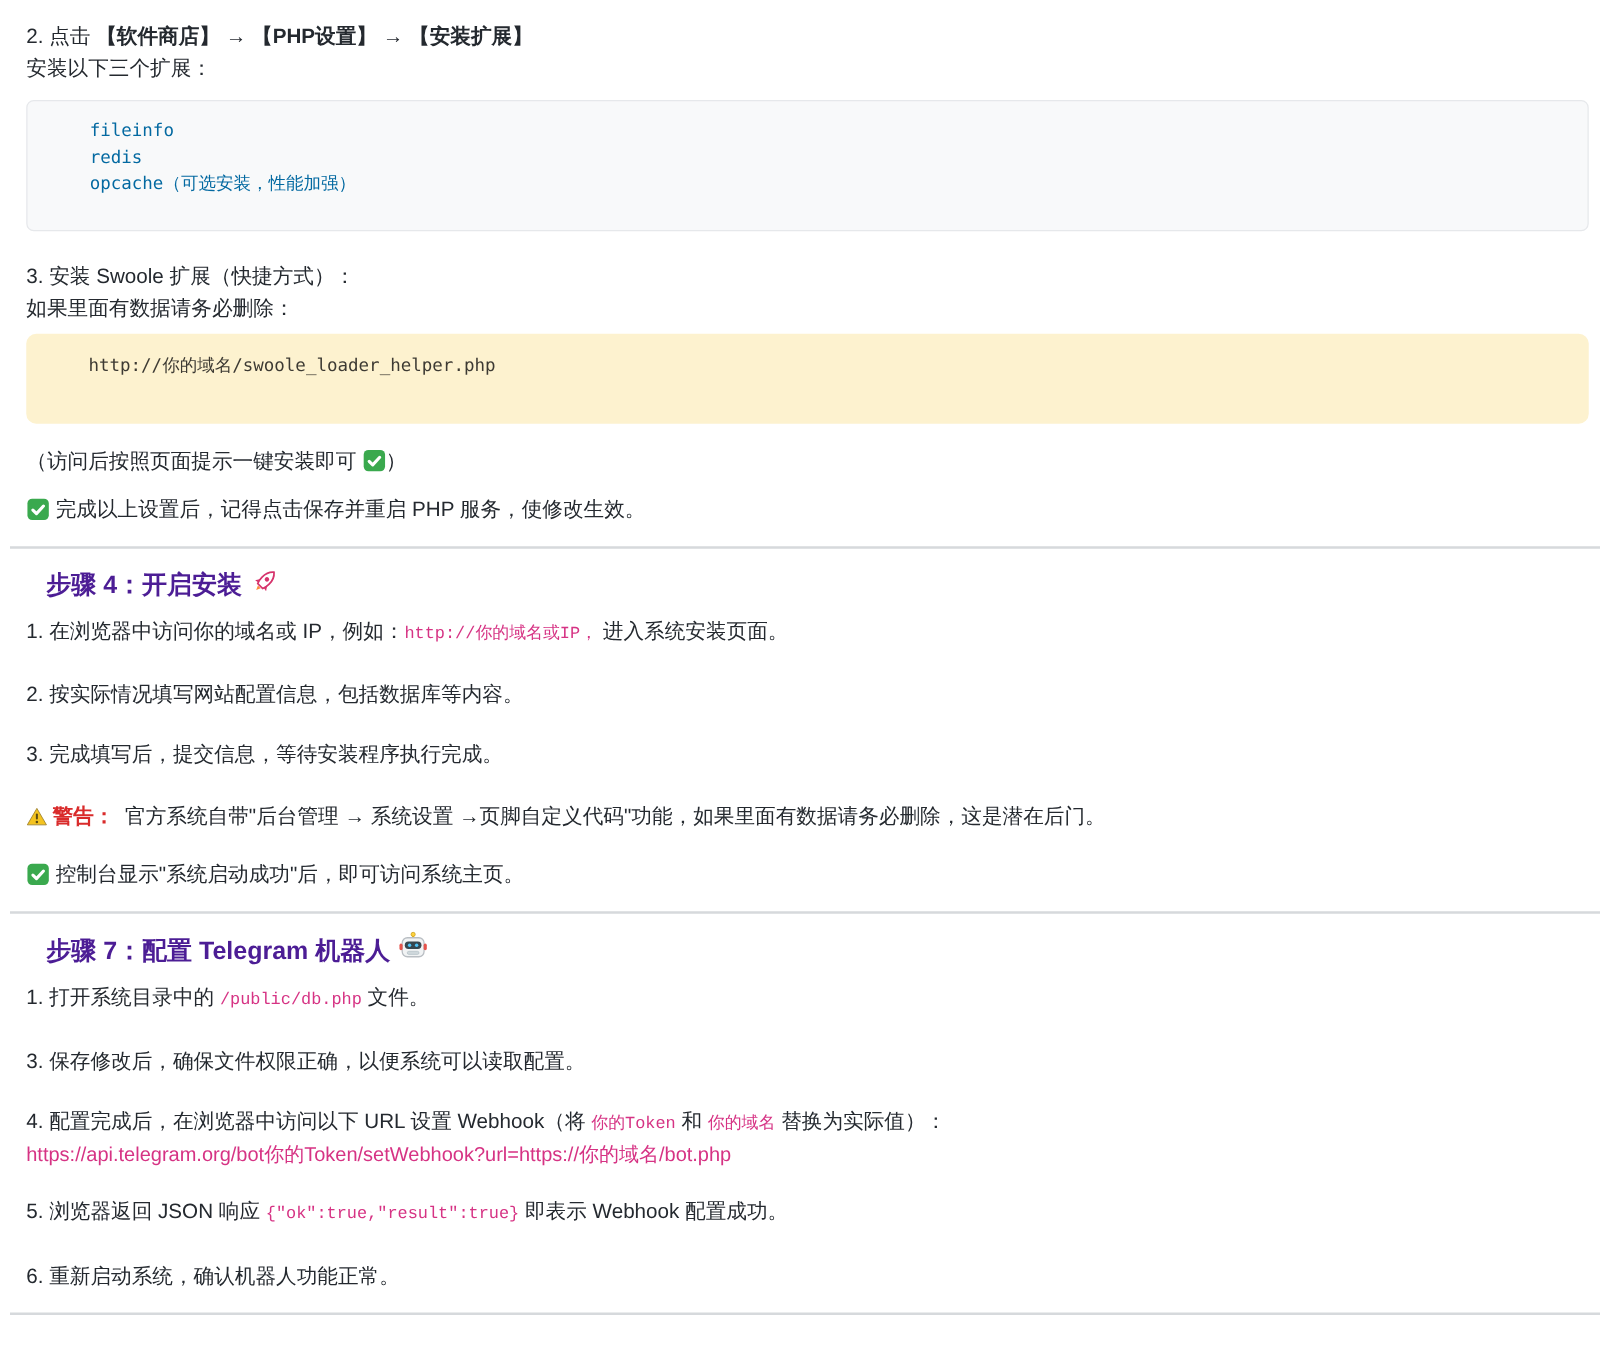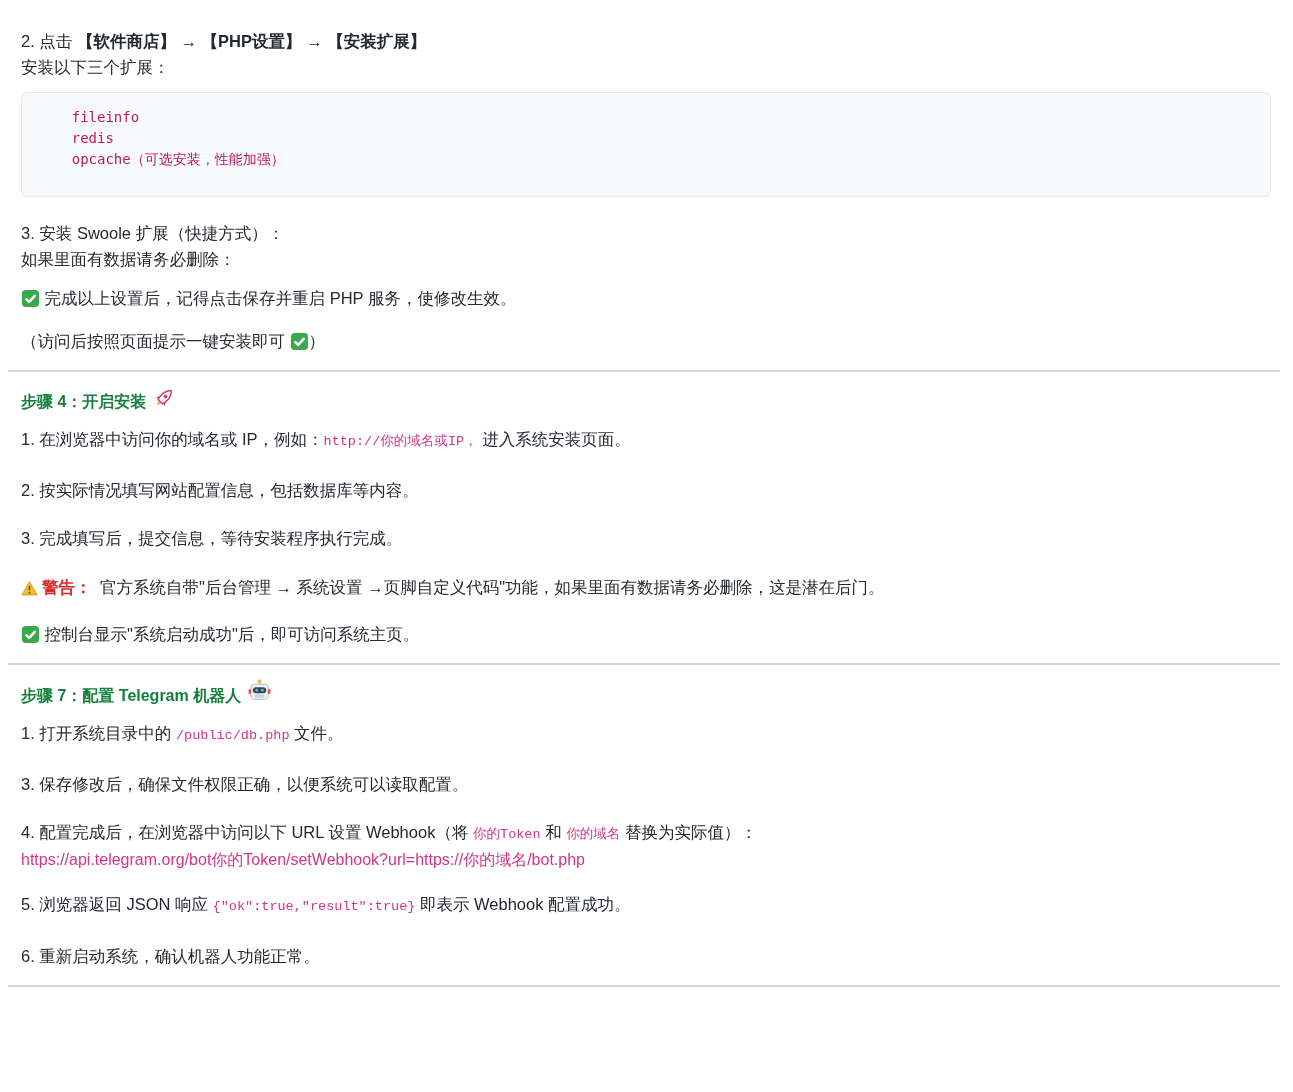--- a/index.html
+++ b/index.html
@@ -1,52 +1,52 @@
 <!DOCTYPE html>
 <html><head>
 <meta charset="utf-8">
 <style>
   html,body{margin:0;padding:0;background:#ffffff;}
   .page{
     width:1293px;height:1092px;box-sizing:border-box;
-    padding:16px 22px 0 21px;overflow:hidden;
+    padding:4px 22px 0 21px;overflow:hidden;
     font-family:"Liberation Sans","DejaVu Sans",sans-serif;
     color:#24292f;background:#ffffff;
   }
   .para{font-size:16.5px;line-height:26px;margin:0;}
   .b{font-weight:700;}
   .mt12{margin-top:12px}.mt9{margin-top:9px}
   .mt13{margin-top:13px}
   .mt17{margin-top:17px}.mt19{margin-top:19px}.mt21{margin-top:21px}
   .mt22{margin-top:22px}.mt23{margin-top:23px}
   pre{
     margin:0;border-radius:6px;
     font-family:"DejaVu Sans Mono","Liberation Mono",monospace;
-    font-size:14px;line-height:21px;color:#be185d;
+    font-size:14px;line-height:21px;color:#0369a1;
     white-space:pre;
   }
   .codeblock{
     margin-top:12px;background:#f8f9fa;border:1px solid #e6e8eb;
     padding:14px 16px 26px;
   }
   .noteblock{
     margin-top:7px;background:#fdf2cf;border:none;border-radius:8px;
     padding:16px 16px 35px;color:#3d3a33;
   }
   .codeline{white-space:pre;}
   code.inline{
     font-family:Liberation Mono, monospace;
     font-size:0.82em;color:#d63384;
   }
   .urlline{
     font-family:Liberation Sans, sans-serif;
     font-size:16px;line-height:24px;color:#d63384;
   }
   h2.step{
-    font-size:16px;line-height:30px;font-weight:700;margin:14px 0 0;color:#15803d;
+    font-size:20px;line-height:30px;font-weight:700;margin:14px 16px 0;color:#4c1d95;
   }
   hr.rule{
     border:none;height:2px;background:#d6d9dc;
     margin:16px -9px 0 -13px;
   }
   .warnlabel{color:#d92b2b;font-weight:700;margin:0 4px;text-align:right;}
   .icon{display:inline-block;vertical-align:-4px;}
   .icon-heading{display:inline-block;vertical-align:-3px;margin-left:6px;}
 </style>
 </head>
@@ -93,28 +93,29 @@
     <div>安装以下三个扩展：</div>
   </div>
 
   <pre class="codeblock"><div class="codeline">    fileinfo</div><div class="codeline">    redis</div><div class="codeline">    opcache（可选安装，性能加强）</div></pre>
 
   <div class="para mt23">
     <div>3. 安装 Swoole 扩展（快捷方式）：</div>
     <div>如果里面有数据请务必删除：</div>
   </div>
 
+  <pre class="noteblock"><div class="codeline">    http://你的域名/swoole_loader_helper.php</div></pre>
+
+  <div class="para mt17"><span>（访问后按照页面提示一键安装即可 </span><svg class="icon" width="19" height="19" viewBox="0 0 20 20">
+        <use href="#icon-check"></use>
+      </svg><span>）</span></div>
 
   <div class="para mt13"><svg class="icon" width="19" height="19" viewBox="0 0 20 20">
         <use href="#icon-check"></use>
       </svg> <span>完成以上设置后，记得点击保存并重启 PHP 服务，使修改生效。</span></div>
-
-  <div class="para mt17"><span>（访问后按照页面提示一键安装即可 </span><svg class="icon" width="19" height="19" viewBox="0 0 20 20">
-        <use href="#icon-check"></use>
-      </svg><span>）</span></div>
 
   <hr class="rule">
 
   <h2 class="step"><span>步骤 4：开启安装</span><svg class="icon-heading" width="24" height="24" viewBox="0 0 24 24">
         <use href="#icon-rocket"></use>
       </svg></h2>
 
   <div class="para mt9"><span>1. 在浏览器中访问你的域名或 IP，例如：</span><code class="inline">http://你的域名或IP，</code><span> 进入系统安装页面。</span></div>
 
   <div class="para mt22">2. 按实际情况填写网站配置信息，包括数据库等内容。</div>

